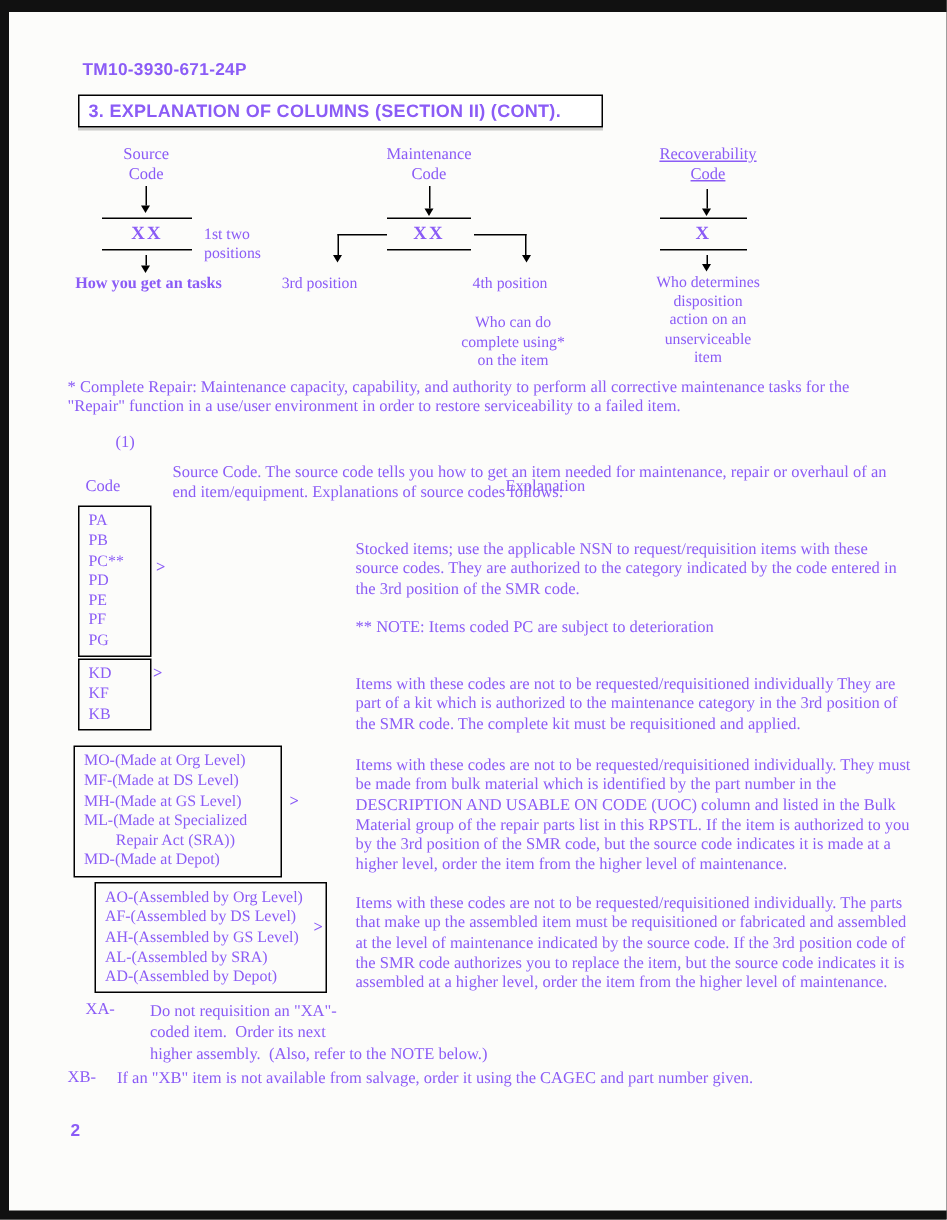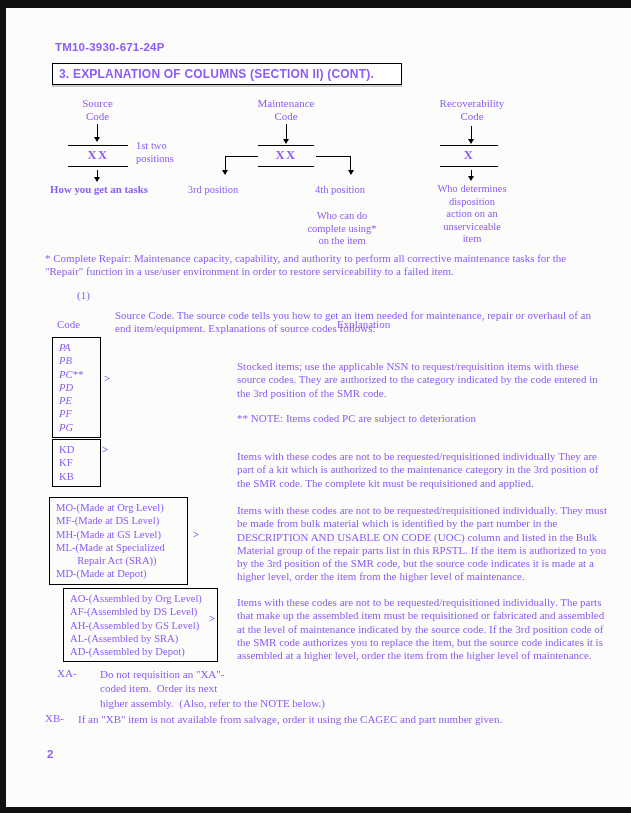--- a/index.html
+++ b/index.html
@@ -17,21 +17,21 @@
   .doc-number { font:bold 11.5px "Liberation Sans", sans-serif; letter-spacing:.2px; }
   .title-box {
     border:1.8px solid #000; padding:3px 8px 3px 6px;
     font:bold 12px "Liberation Sans", sans-serif; letter-spacing:.2px;
     background:#fff; box-shadow:0 2px 0 rgba(60,60,60,.25);
   }
 
   .dg-title { font:11px/12.5px "Liberation Serif", serif; text-align:center; white-space:pre-line; }
   .dg-caption { font:10.5px/12.5px "Liberation Serif", serif; text-align:center; white-space:pre-line; }
   .dg-caption.b { font-weight:bold; font-size:10.8px; }
-  .dg-side { font:10.5px/12.5px "Liberation Serif", serif; white-space:pre-line; }
+  .dg-side { font:10.5px/12.5px "Liberation Serif", serif; white-space:pre-line;margin-top:11px; }
 
   .code-slot {
     border-top:1.5px solid #000; border-bottom:1.5px solid #000;
     text-align:center; font:bold 12.5px "Liberation Serif", serif;
     letter-spacing:1.5px; padding:2px 0 3px;
   }
 
   .varrow { border-left:1.3px solid #000; }
   .varrow::after {
     content:""; position:absolute; left:-4.2px; bottom:-5px;
@@ -87,40 +87,40 @@
   <div class="abs varrow" style="left:286px; top:124px; height:15px;"></div>
   <div class="abs code-slot" style="left:258px; top:145px; width:56px;">XX</div>
   <div class="abs elbow-left" style="left:225px; top:156px; width:32px; height:13px;"></div>
   <div class="abs elbow-right" style="left:316px; top:156px; width:34px; height:13px;"></div>
   <div class="abs dg-caption" style="left:168px; top:184px; width:90px;">3rd position</div>
   <div class="abs dg-caption" style="left:298px; top:184px; width:84px;">4th position</div>
   <div class="abs dg-caption" style="left:288px; top:210px; width:108px;">Who can do
 complete using*
 on the item</div>
 
-  <div class="abs dg-title" style="left:424px; top:97px; width:96px;">Recoverability
+  <div class="abs dg-title" style="left:424px; top:97px; width:96px;text-decoration:underline;">Recoverability
 Code</div>
   <div class="abs varrow" style="left:471px; top:126px; height:13px;"></div>
   <div class="abs code-slot" style="left:440px; top:145px; width:58px;">X</div>
   <div class="abs varrow" style="left:471px; top:170px; height:6px;"></div>
   <div class="abs dg-caption" style="left:418px; top:183px; width:108px;">Who determines
 disposition
 action on an
 unserviceable
 item</div>
 
   <div class="abs body-text" style="left:45px; top:252px; width:556px;">* Complete Repair: Maintenance capacity, capability, and authority to perform  all corrective maintenance tasks for the "Repair" function in a use/user environment in order to restore serviceability to a failed item.</div>
 
   <div class="abs body-text" style="left:77px; top:289px;">(1)</div>
   <div class="abs body-text" style="left:115px; top:289px; width:492px;margin-top:20px;">Source Code. The source code tells you how to get an item needed for maintenance, repair or overhaul of an end item/equipment. Explanations of source codes follows:</div>
 
   <div class="abs col-header" style="left:57px; top:318px;">Code</div>
   <div class="abs col-header" style="left:337px; top:318px;">Explanation</div>
 
-  <div class="abs code-box" style="left:52px; top:337px; width:38px;font-style:italic;">PA
+  <div class="abs code-box" style="left:52px; top:337px; width:38px;">PA
 PB
 PC**
 PD
 PE
 PF
 PG</div>
   <div class="abs pointer" style="left:104px; top:372px;">&gt;</div>
   <div class="abs expl" style="left:237px; top:360px; width:372px;">
     <div>Stocked items; use the applicable NSN to request/requisition items with these source codes. They are authorized to the category indicated by the code entered in the 3rd position of the SMR code.</div>
     <div class="note">** NOTE: Items coded PC are subject to deterioration</div>

